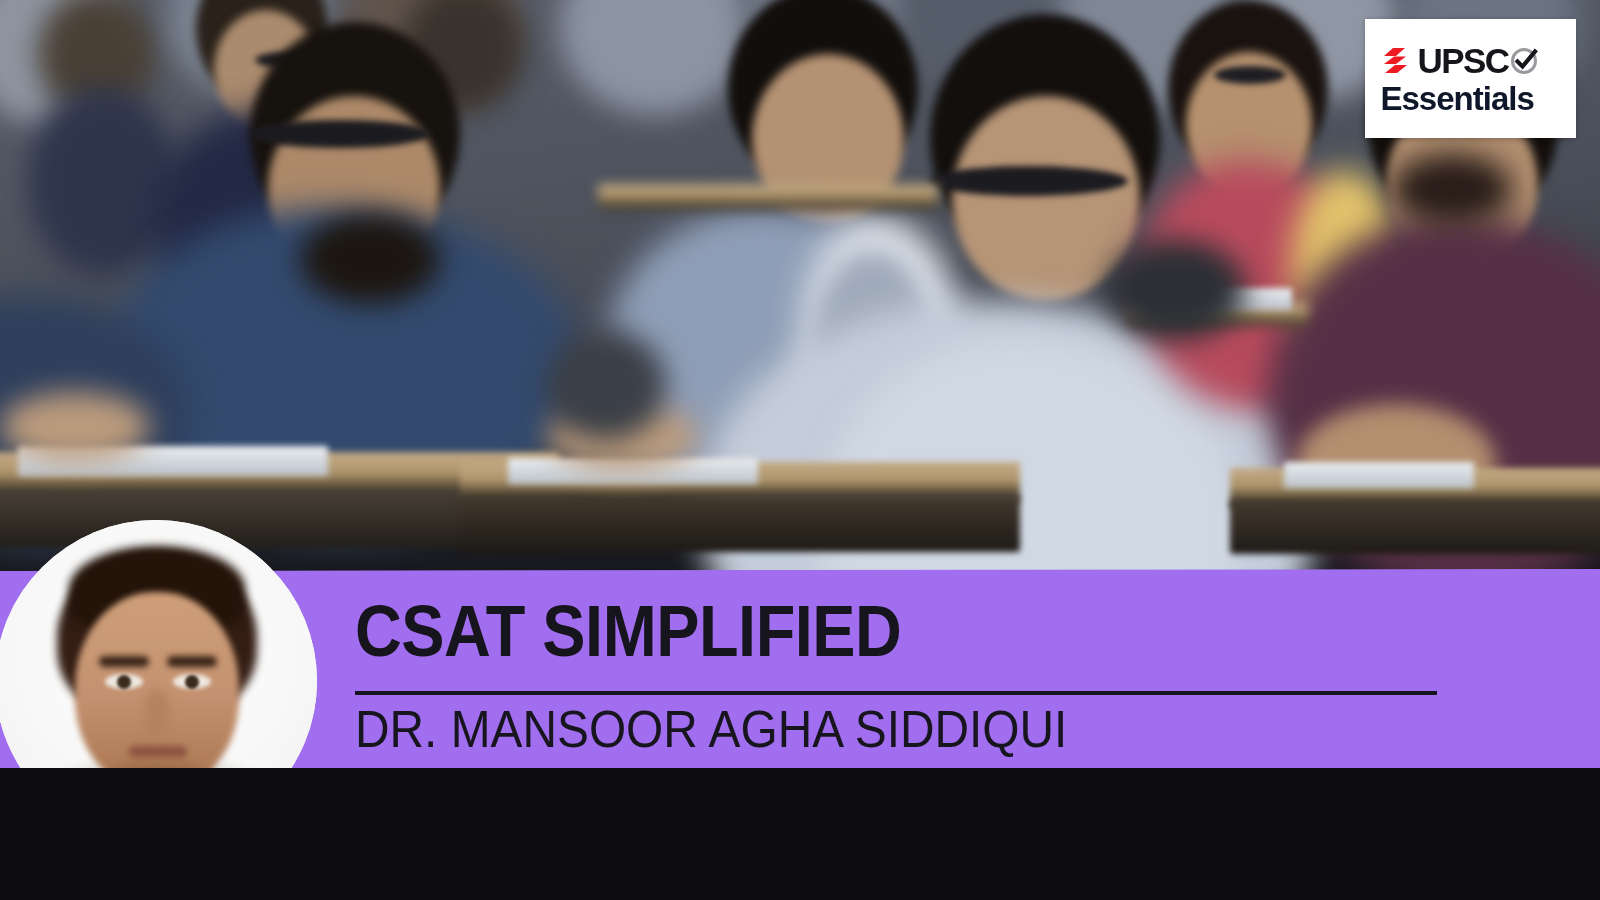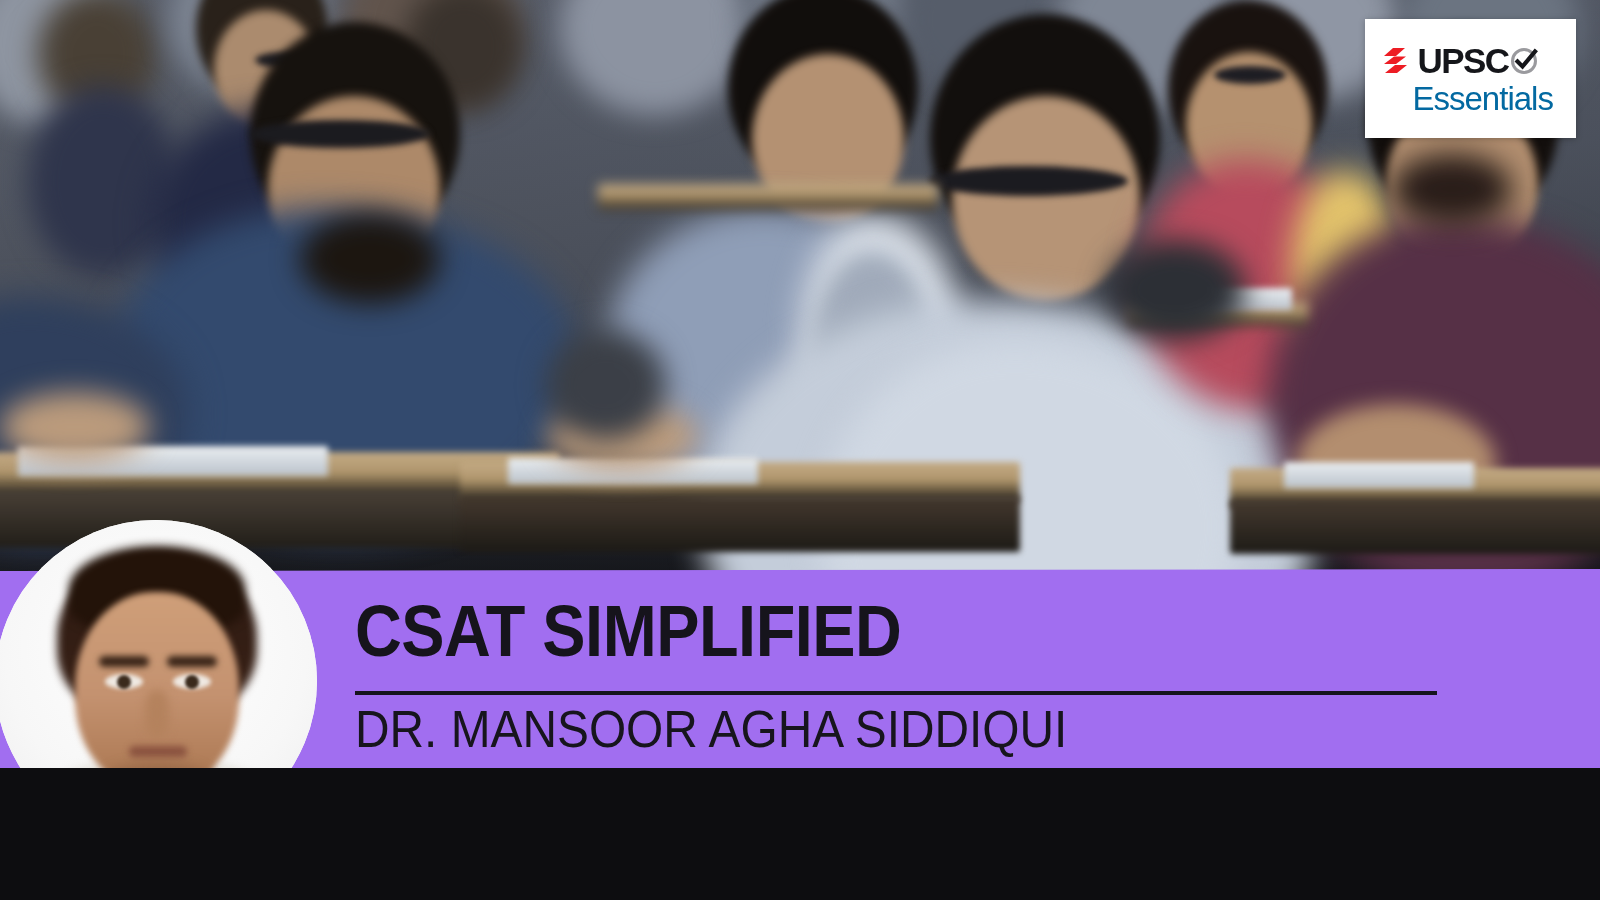--- a/index.html
+++ b/index.html
@@ -48,22 +48,22 @@
   .logo-row1 { display:flex; align-items:center; gap:5px; height:38px; }
   #upsc-mark { width:32px; height:32px; flex:0 0 32px; }
   #upsc-word {
     font-family:"Liberation Sans", sans-serif;
     font-weight:bold; font-size:35px; line-height:34px;
     letter-spacing:-1.6px; color:#15161a;
   }
   #check-badge { width:30px; height:30px; margin-left:-4px; flex:0 0 30px; }
   #essentials {
     font-family:"Liberation Sans", sans-serif;
-    font-weight:normal; font-size:33px; line-height:34px;
-    letter-spacing:-1.0px; color:#0369a1; margin-top:2px; margin-left:32px;
+    font-weight:bold; font-size:33px; line-height:34px;
+    letter-spacing:-1.0px; color:#0f172a; margin-top:2px; 
   }
 
   
   #banner {
     position:absolute; left:0; top:569px;
     width:1600px; height:222px;
     background:#A16EF0;
     clip-path:polygon(0 2px, 1600px 0px, 1600px 211px, 0 222px);
   }
   #banner-content {

